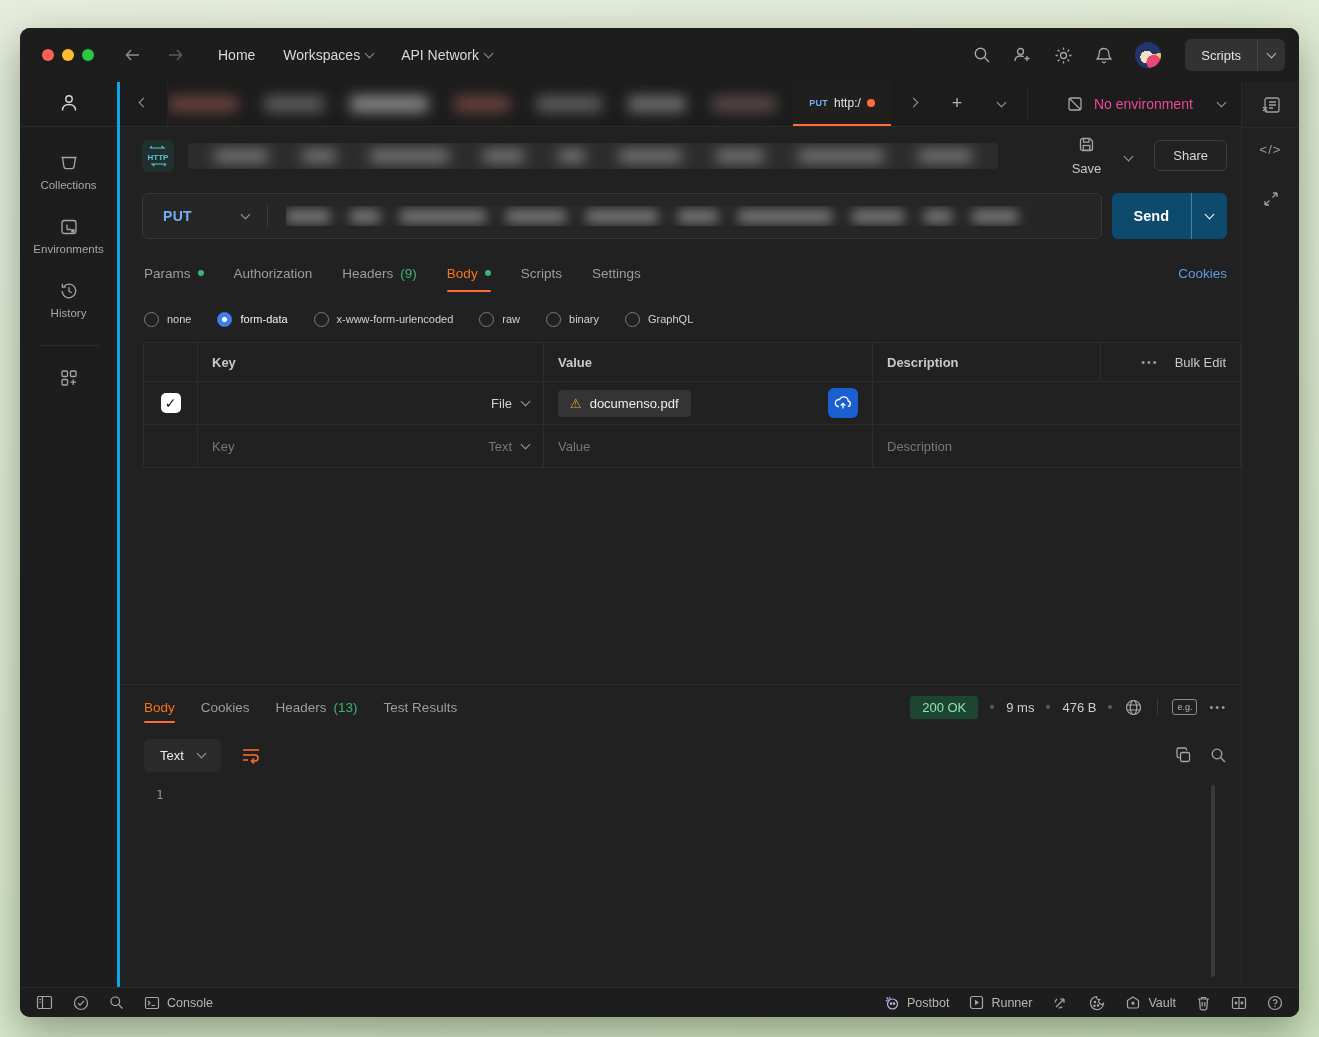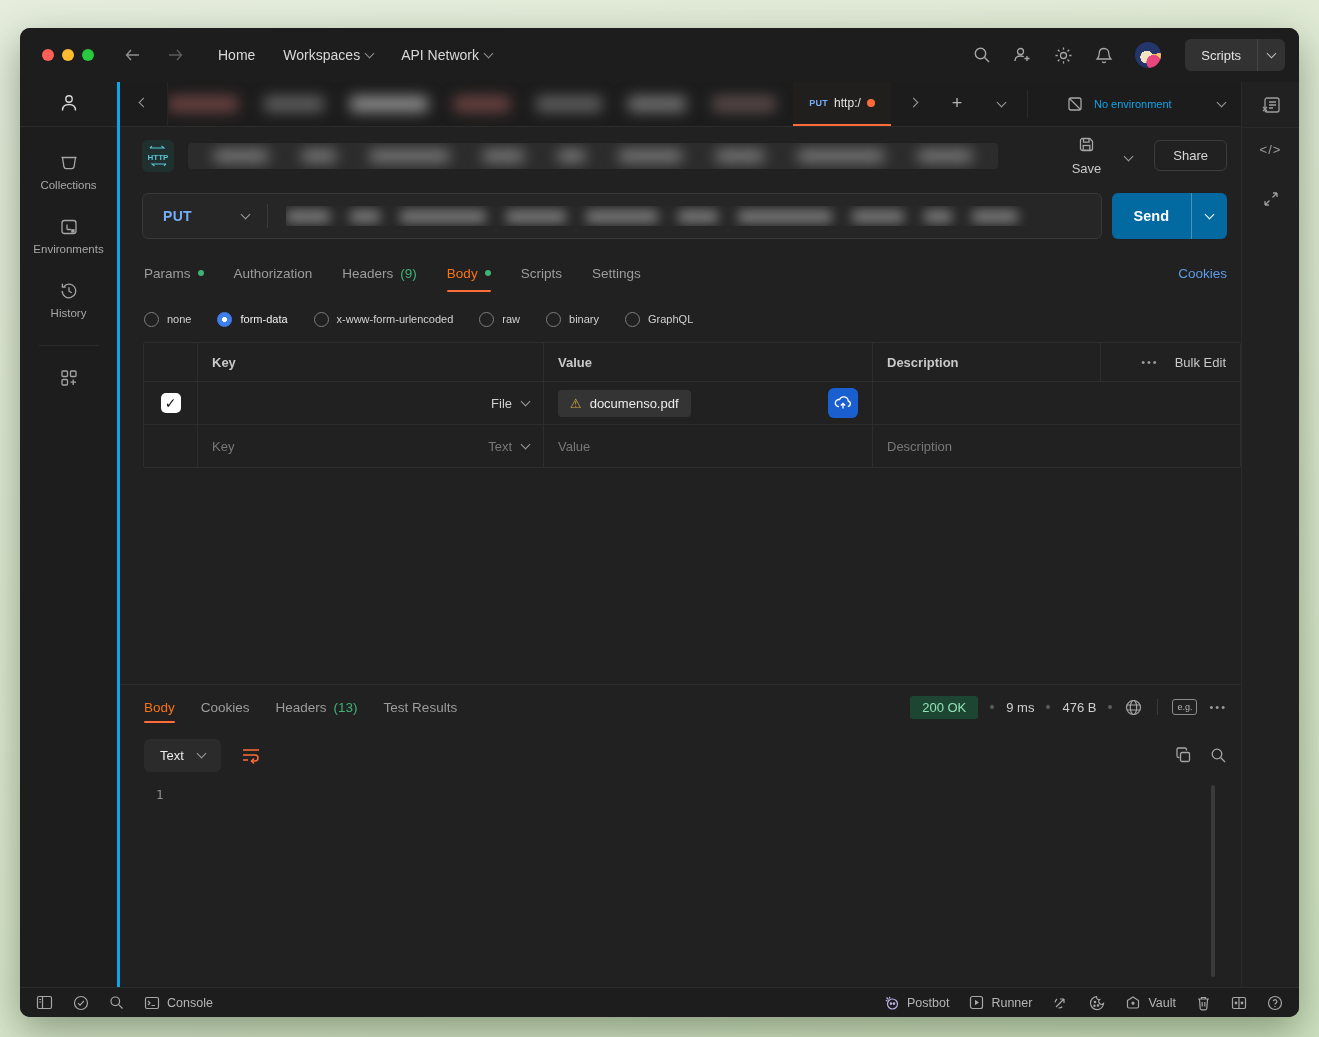--- a/index.html
+++ b/index.html
@@ -57,42 +57,42 @@
   .redacted-tabs { width:625px; position:relative; overflow:hidden; }
   .redacted-tabs .blobs{ position:absolute; inset:6px 0; display:flex; gap:26px; filter:blur(7px); align-items:center;}
   .rblob { height:16px; border-radius:4px; }
   .tab-active { width:98px; display:flex; align-items:center; justify-content:center; gap:6px; background:#211f1e; border-bottom:2px solid #ff6c37; position:relative;}
   .tab-active .m { font-size:9px; font-weight:700; color:#74aef6; letter-spacing:.3px;}
   .tab-active .t { font-size:12px; color:#e6e6e6; }
   .dot-unsaved { width:8px; height:8px; border-radius:50%; background:#ff6c37; }
   .tab-ctl { width:44px; display:flex; align-items:center; justify-content:center; color:#9d9d9d; }
   .plus { font-size:18px; font-weight:300; color:#b5b5b5; margin-top:-2px;}
   .tab-sep { width:1px; background:#2b2b2b; margin:8px 4px; }
-  .env-select { display:flex; align-items:center; gap:10px; padding:0 16px; color:#0ea5e9; font-size:11px; margin-left:18px; flex:1; justify-content:flex-start;}
+  .env-select { display:flex; align-items:center; gap:10px; padding:0 16px; color:#ec4899; font-size:14px; margin-left:18px; flex:1; justify-content:flex-start;}
   .env-select .chev{ margin-left:auto; color:#9d9d9d;}
   
   .req-title-row { height:57px; flex:0 0 57px; display:flex; align-items:center; padding:0 16px 0 22px; gap:14px; padding-right:72px;}
   .http-badge { width:32px; height:32px; border-radius:6px; background:#20302f; display:flex; align-items:center; justify-content:center; }
   .redacted-title { flex:1; height:26px; border-radius:4px; background:#2c2c2c; position:relative; overflow:hidden; max-width:810px;}
   .redacted-title .blobs{position:absolute; inset:0; display:flex; gap:34px; align-items:center; filter:blur(7px); padding:0 26px;}
   .tblob { height:12px; border-radius:3px; background:#9a9a9a; opacity:.75;}
   .save-cluster { margin-left:auto; display:flex; align-items:center; gap:8px; color:#c9c9c9;}
   .save-btn { display:flex; align-items:center; gap:8px; padding:6px 8px;flex-direction:column; }
   .save-dd { padding:6px 8px; color:#9d9d9d;}
   .share-btn { border:1px solid #3c3c3c; border-radius:6px; padding:7px 18px; color:#d6d6d6; font-size:13px; margin-left:6px;}
   
   .url-row { height:64px; flex:0 0 64px; display:flex; align-items:center; gap:10px; padding:0 16px 0 22px; padding-right:72px;}
   .url-field { flex:1; height:46px; background:#262626; border:1px solid #383838; border-radius:6px; display:flex; align-items:center; overflow:hidden;}
   .method-btn { width:124px; display:flex; align-items:center; justify-content:space-between; padding:0 18px 0 20px; color:#74aef6; font-weight:700; font-size:14px; letter-spacing:.3px;}
   .method-btn .chev{ color:#9d9d9d; }
   .url-sep { width:1px; align-self:stretch; margin:10px 0; background:#3a3a3a;}
   .redacted-url { flex:1; height:20px; margin:0 18px; position:relative; overflow:hidden;}
   .redacted-url .blobs{position:absolute; inset:0; display:flex; gap:20px; align-items:center; filter:blur(6px);}
   .ublob{ height:13px; border-radius:3px; background:#8f8f8f; opacity:.8;}
-  .send-btn { height:46px; display:flex; align-items:stretch; border-radius:6px; overflow:hidden; background:#0369a1;}
+  .send-btn { height:46px; display:flex; align-items:stretch; border-radius:6px; overflow:hidden; background:#0c4a6e;}
   .send-main { display:flex; align-items:center; padding:0 22px; color:#fff; font-weight:700; font-size:14.5px;}
   .send-dd { display:flex; align-items:center; padding:0 14px; border-left:1px solid rgba(255,255,255,.28); color:#fff;}
   
   .req-tabs { height:50px; flex:0 0 50px; display:flex; align-items:center; gap:30px; padding:0 22px 0 24px; padding-right:72px; font-size:13.5px; color:#9d9d9d;}
   .rtab { display:flex; align-items:center; gap:7px; height:100%; position:relative; cursor:default;}
   .rtab.active { color:#f97316; }
   .rtab.active::after { content:""; position:absolute; left:0; right:0; bottom:6px; height:2px; background:#ff6c37; border-radius:1px;}
   .gdot { width:6px; height:6px; border-radius:50%; background:#3db374; }
   .count-green { color:#3db374; }
   .cookies-link { margin-left:auto; color:#5c9ce6; font-size:13.5px;}

